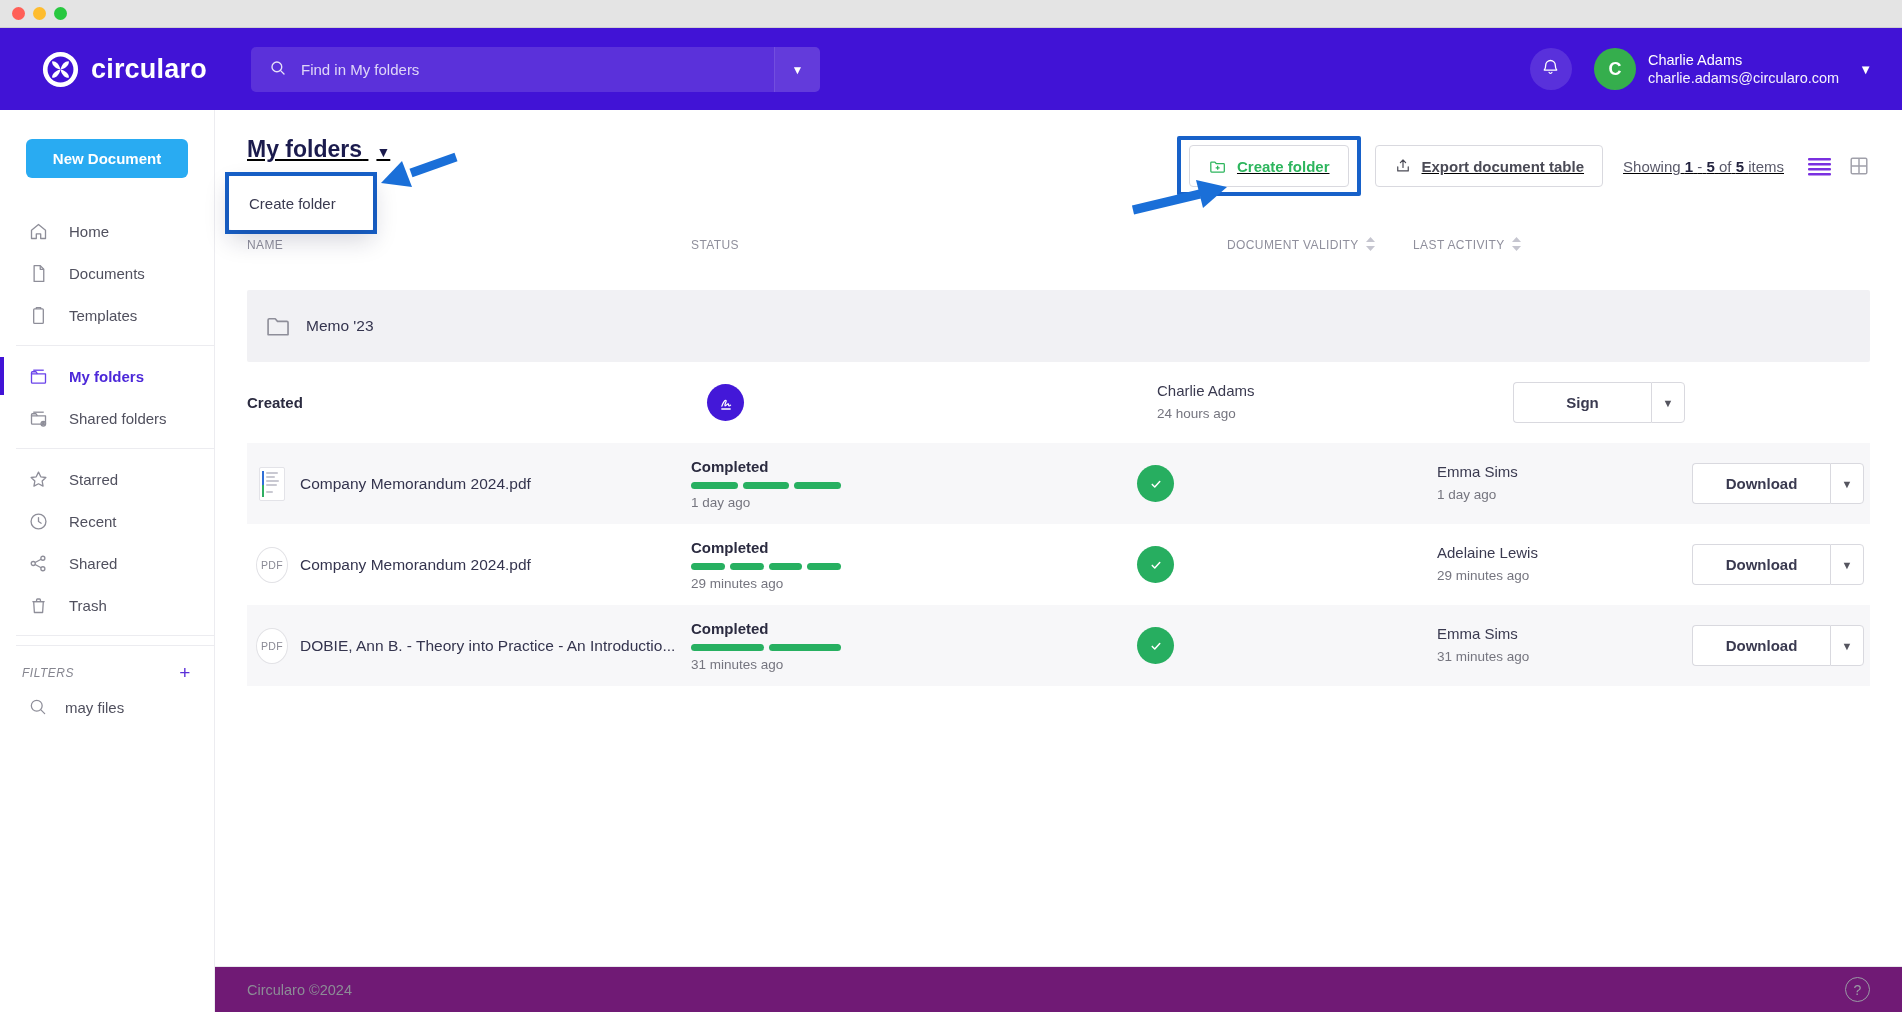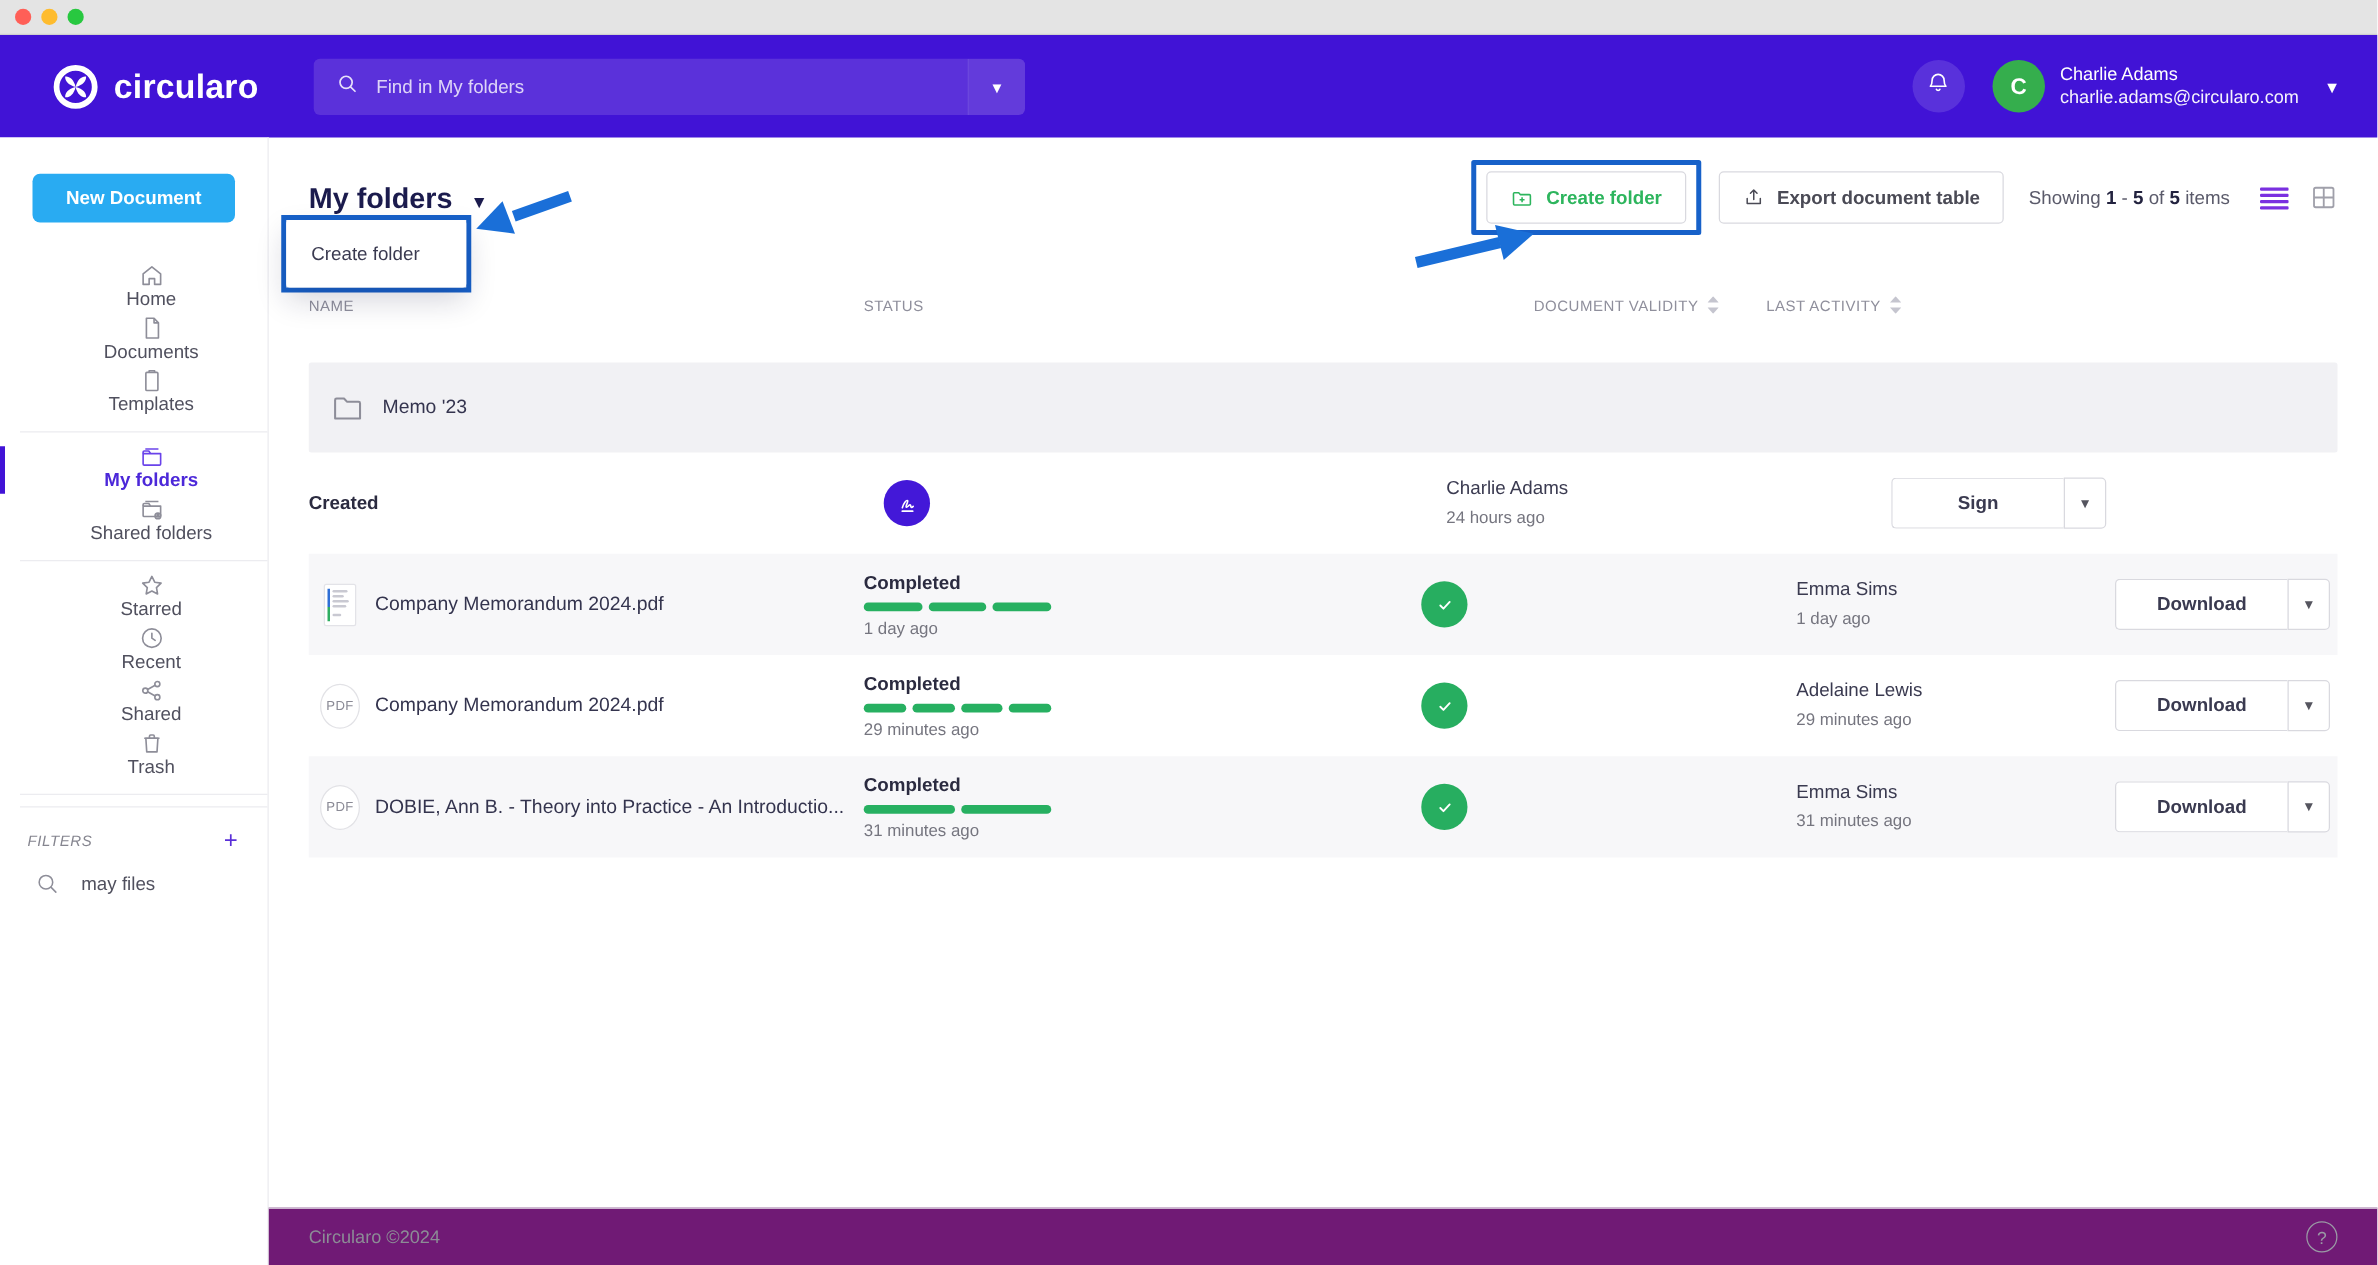--- a/index.html
+++ b/index.html
@@ -39,40 +39,40 @@
   .user-caret { color:#fff; font-size:13px; margin-left:8px; }
 
   
   .sidebar { position:absolute; top:110px; left:0; bottom:0; width:215px;
     background:#fff; border-right:1px solid #ececf0; padding-top:29px; }
   .new-doc-btn { display:block; width:162px; height:39px; margin-left:26px;
     background:#29abf2; color:#fff; border:none; border-radius:6px;
     font-size:15px; font-weight:bold; font-family:"Liberation Sans",sans-serif; cursor:pointer; }
   .nav { margin-top:32px; }
   .nav-item { position:relative; height:42px; display:flex; align-items:center;
-    padding-left:28px; gap:0; color:#50505e; cursor:pointer;flex-direction:column; }
+    padding-left:28px; gap:20px; color:#50505e; cursor:pointer; }
   .nav-item .nav-icon { width:21px; height:21px; color:#8e8e99; display:flex; }
   .nav-item .nav-label { font-size:15px; }
   .nav-item.active { color:#4c28d9; }
   .nav-item.active .nav-icon { color:#6a43ea; }
   .nav-item.active .nav-label { font-weight:bold; }
   .nav-item.active::before { content:""; position:absolute; left:0; top:2px; bottom:2px;
     width:4px; background:#4113d6; }
   .nav-divider { height:1px; background:#ececf0; margin:9px 0 9px 16px; }
   .filters-row { display:flex; align-items:center; justify-content:space-between;
     padding:8px 24px 4px 22px;font-style:italic; }
   .filters-label { font-size:12px; letter-spacing:.5px; color:#85858f; }
   .filters-add { color:#5a2fd8; font-size:19px; cursor:pointer; line-height:1; }
   .filter-item { height:42px; display:flex; align-items:center; padding-left:28px; gap:17px; color:#50505e; cursor:pointer; }
   .filter-item .nav-icon { width:20px; height:20px; color:#8e8e99; display:flex; }
   .filter-item span.lbl { font-size:15px; }
 
   
   .main { position:absolute; top:110px; left:215px; right:0; bottom:0; padding:0 32px; }
-  .title-row { margin-top:26px; height:44px; display:flex; align-items:center; }
+  .title-row { margin-top:26px; height:44px; display:flex; align-items:flex-start;text-decoration:underline; }
   .page-title { font-size:23px; font-weight:bold; color:#1b1b4d; cursor:pointer; }
   .page-title .caret { font-size:14px; margin-left:8px; color:#1b1b4d; }
   .toolbar { margin-left:auto; display:flex; align-items:center; gap:14px; }
   .btn { height:42px; background:#fff; border:1px solid #d9d9df; border-radius:4px;
     display:flex; align-items:center; gap:10px; padding:0 18px; font-size:15px; font-weight:bold;
     font-family:"Liberation Sans",sans-serif; cursor:pointer; white-space:nowrap; }
   .btn-create { color:#2db55d; }
   .btn-export { color:#4a4a55; }
   .annot-box2 { border:4px solid #1761c9; padding:5px 8px; border-radius:2px; }
   .showing { font-size:15px; color:#5a5a6a; margin-left:6px; white-space:nowrap; }

